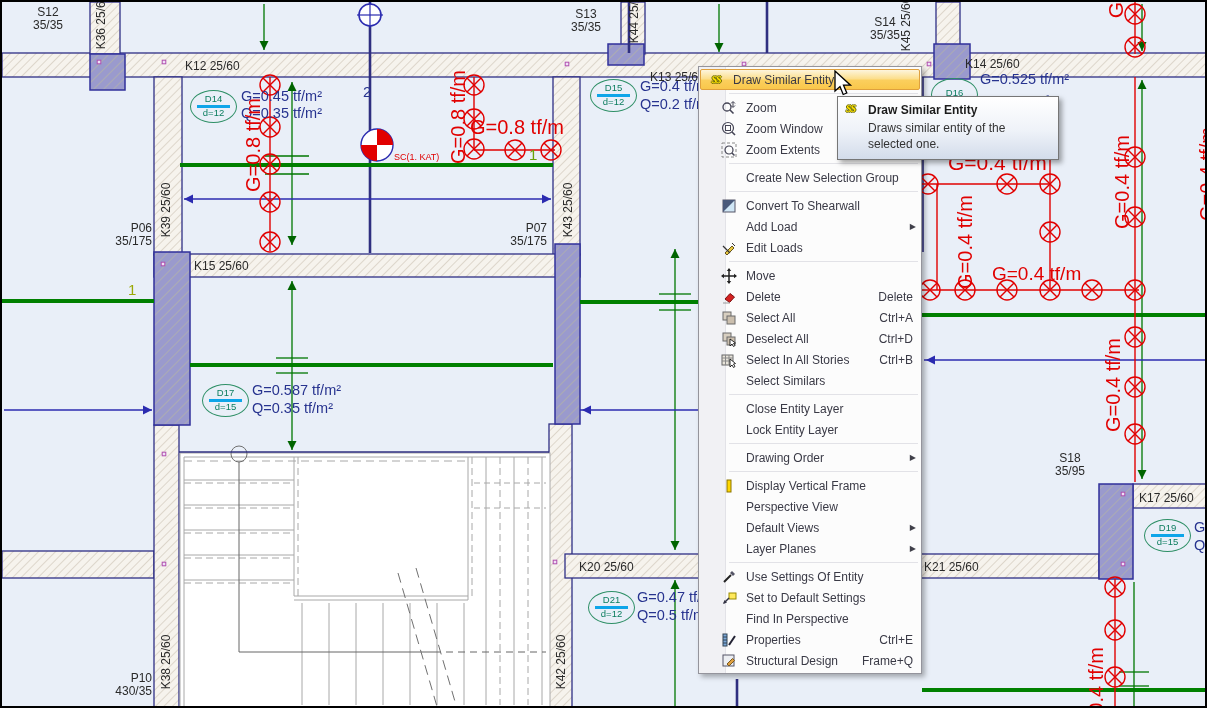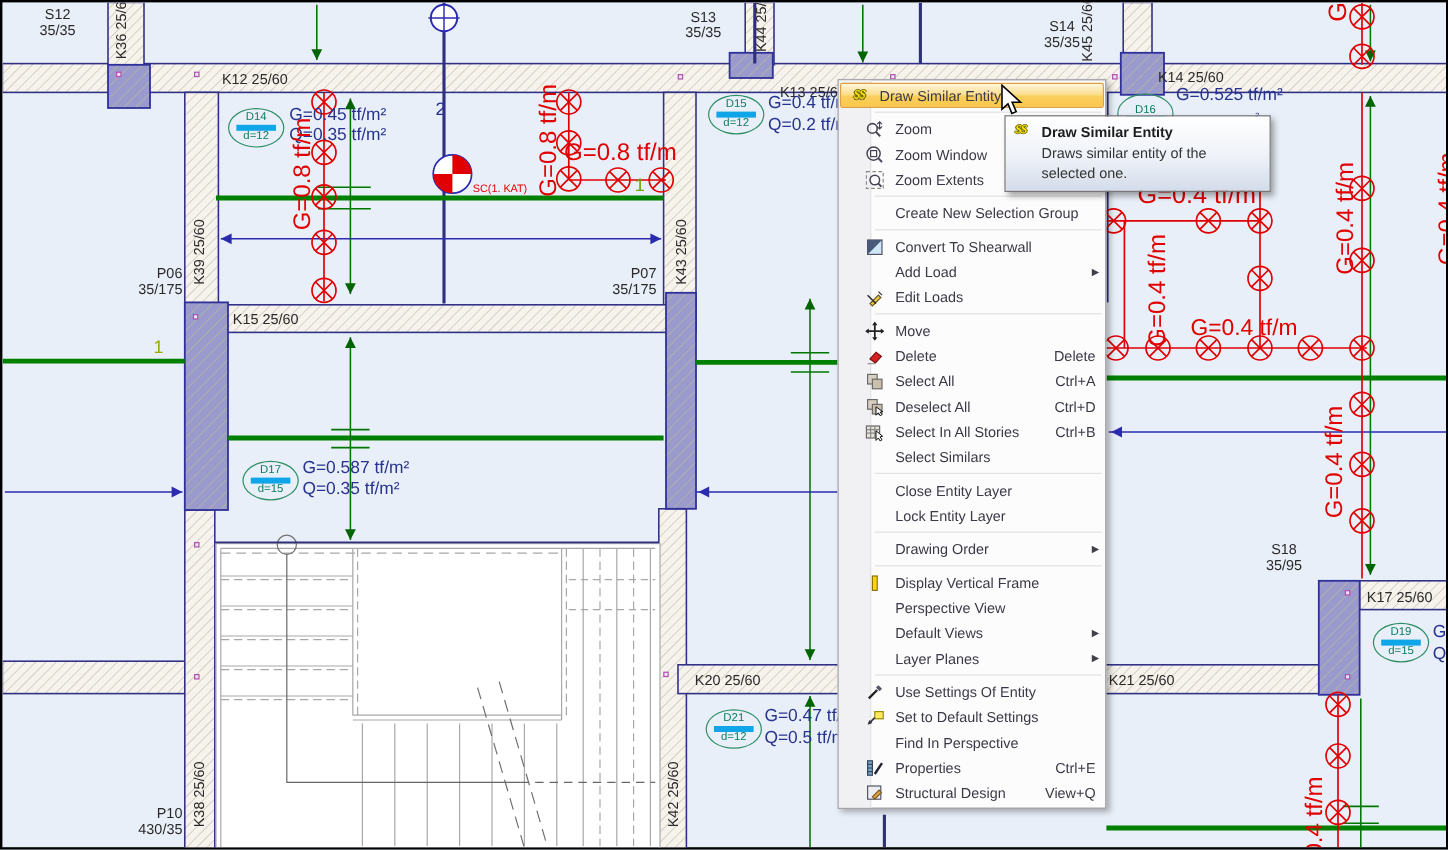--- a/index.html
+++ b/index.html
@@ -11,21 +11,21 @@
   .lab{position:absolute;white-space:nowrap;color:#2a2a2a;font-size:12px;}
   .rot{transform:translate(-50%,-50%) rotate(-90deg);}
   .collab{text-align:center;line-height:1.08;}
   .plab{text-align:right;line-height:1.08;}
   .gq{color:#27338f;font-size:14.5px;}
   .red{color:#e10000;}
   .axis{font-size:15px;}
   .dcircle{position:absolute;width:47px;height:33px;border:1.4px solid #2e8f66;border-radius:50%;
            display:flex;flex-direction:column;align-items:center;justify-content:center;
            color:#0b7d5e;font-size:9.5px;line-height:1.15;}
-  .dcircle .dtop{border-bottom:5px solid #0ea5e9;width:72%;text-align:center;}
+  .dcircle .dtop{border-bottom:3px solid #0ea5e9;width:72%;text-align:center;}
   .dcircle .dbot{text-align:right;}
   
   .menu{position:absolute;left:696px;top:64px;width:224px;background:#fcfcfc;
         border:1px solid #94949c;box-shadow:3px 3px 5px rgba(0,0,0,.3);z-index:10;padding:2px 0;}
   .menu .gutter{position:absolute;left:0;top:0;bottom:0;width:27px;background:#f1f1f4;border-right:1px solid #e2e2e7;}
   .mi{position:relative;height:21px;display:flex;align-items:center;padding:0 8px 0 5px;
       font-size:12px;color:#3a3a46;cursor:default;margin-left:15px;}
   .mi .ic{width:20px;height:16px;margin-right:7px;flex:none;display:flex;align-items:center;justify-content:center;}
   .mi .lbl{flex:1;white-space:nowrap;}
   .mi .sc{margin-left:10px;white-space:nowrap;}
@@ -587,21 +587,21 @@
       <span class="sc">Ctrl+E</span>
     </div>
     <div class="mi">
       <span class="ic">
           <svg width="16" height="16">
             <rect x="2" y="2" width="11" height="11" fill="#eceef2" stroke="#556"></rect>
             <path d="M6,11 L11.5,5.5 l2,2 -5.5,5.5 z" fill="#e0a040" stroke="#7a5a20"></path>
           </svg>
         </span>
       <span class="lbl">Structural Design</span>
-      <span class="sc">View+Q</span>
+      <span class="sc">Frame+Q</span>
     </div>
   </div>
 
   <div class="tooltip">
     <span class="tt-ic ss-ic">SS</span>
     <div class="tt-title">Draw Similar Entity</div>
     <div class="tt-body">Draws similar entity of the selected one.</div>
   </div>
 
   <svg class="cursor" width="26" height="28" viewBox="0 0 26 28">

